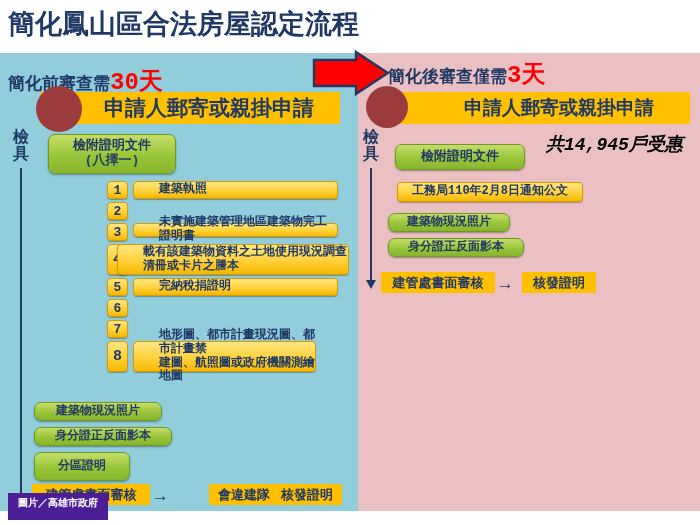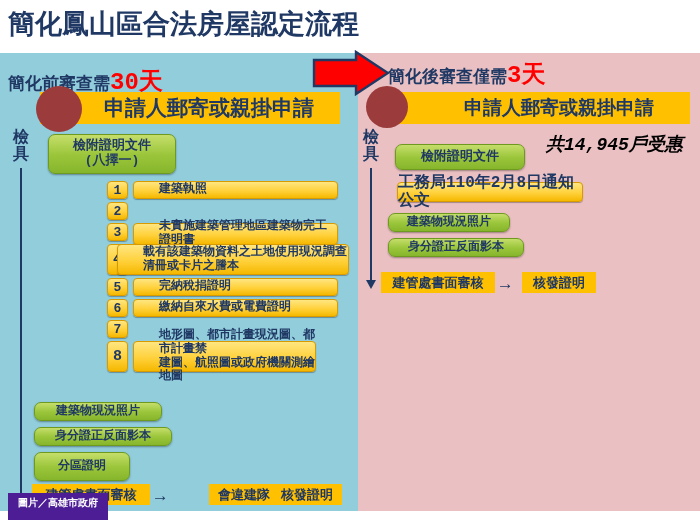--- a/index.html
+++ b/index.html
@@ -147,31 +147,30 @@
     <span>檢附證明文件</span>
     <span>(八擇一)</span>
   </div>
 
   <div class="ynum" style="left:107px;top:181px;width:21px;height:18px;">1</div>
   <div class="yrow" style="left:133px;top:181px;width:205px;height:18px;">建築執照</div>
 
   <div class="ynum" style="left:107px;top:202px;width:21px;height:18px;">2</div>
 
   <div class="ynum" style="left:107px;top:223px;width:21px;height:18px;">3</div>
-  <div class="yrow" style="left:133px;top:223px;width:205px;height:22px;">未實施建築管理地區建築物完工證明書</div>
+  <div class="yrow" style="left:133px;top:223px;width:205px;height:14px;">未實施建築管理地區建築物完工證明書</div>
 
   <div class="ynum" style="left:107px;top:244px;width:21px;height:31px;font-size:15px;">4</div>
   <div class="yrow" style="left:117px;top:244px;width:232px;height:31px;white-space:pre-line;">載有該建築物資料之土地使用現況調查
 清冊或卡片之謄本</div>
 
   <div class="ynum" style="left:107px;top:278px;width:21px;height:18px;">5</div>
   <div class="yrow" style="left:133px;top:278px;width:205px;height:18px;">完納稅捐證明</div>
 
   <div class="ynum" style="left:107px;top:299px;width:21px;height:18px;">6</div>
-  <div class="yrow" style="left:133px;top:299px;width:205px;height:18px;">繳納自來水費或電費證明</div>
 
   <div class="ynum" style="left:107px;top:320px;width:21px;height:18px;">7</div>
 
   <div class="ynum" style="left:107px;top:341px;width:21px;height:31px;font-size:15px;">8</div>
   <div class="yrow" style="left:133px;top:341px;width:183px;height:31px;white-space:pre-line;">地形圖、都市計畫現況圖、都市計畫禁
 建圖、航照圖或政府機關測繪地圖</div>
 
   <div class="greenbtn" style="left:34px;top:402px;width:128px;height:19px;font-size:12px;">建築物現況照片</div>
   <div class="greenbtn" style="left:34px;top:427px;width:138px;height:19px;font-size:12px;">身分證正反面影本</div>
   <div class="greenbtn" style="left:34px;top:452px;width:96px;height:29px;font-size:12px;">分區證明</div>
@@ -186,21 +185,21 @@
   <div class="circle circle-right"></div>
 
   <div class="vlabel vlabel-right">檢具</div>
   <div class="vline vline-right"></div>
   <div class="vhead vhead-right"></div>
 
   <div class="greenbtn" style="left:395px;top:144px;width:130px;height:26px;font-size:13px;">檢附證明文件</div>
 
   <div class="stat">共14,945戶受惠</div>
 
-  <div class="yrow" style="left:397px;top:182px;width:186px;height:20px;justify-content:center;padding-left:0;font-size:16px;">工務局110年2月8日通知公文</div>
+  <div class="yrow" style="left:397px;top:182px;width:186px;height:20px;justify-content:center;padding-left:0;font-size:12px;">工務局110年2月8日通知公文</div>
 
   <div class="greenbtn" style="left:388px;top:213px;width:122px;height:19px;font-size:12px;">建築物現況照片</div>
   <div class="greenbtn" style="left:388px;top:238px;width:136px;height:19px;font-size:12px;">身分證正反面影本</div>
 
   <div class="obox" style="left:381px;top:272px;width:114px;height:21px;">建管處書面審核</div>
   <div class="harrow" style="left:500px;top:276px;">→</div>
   <div class="obox" style="left:522px;top:272px;width:74px;height:21px;">核發證明</div>
 
   <div class="wm">圖片／高雄市政府</div>
 

